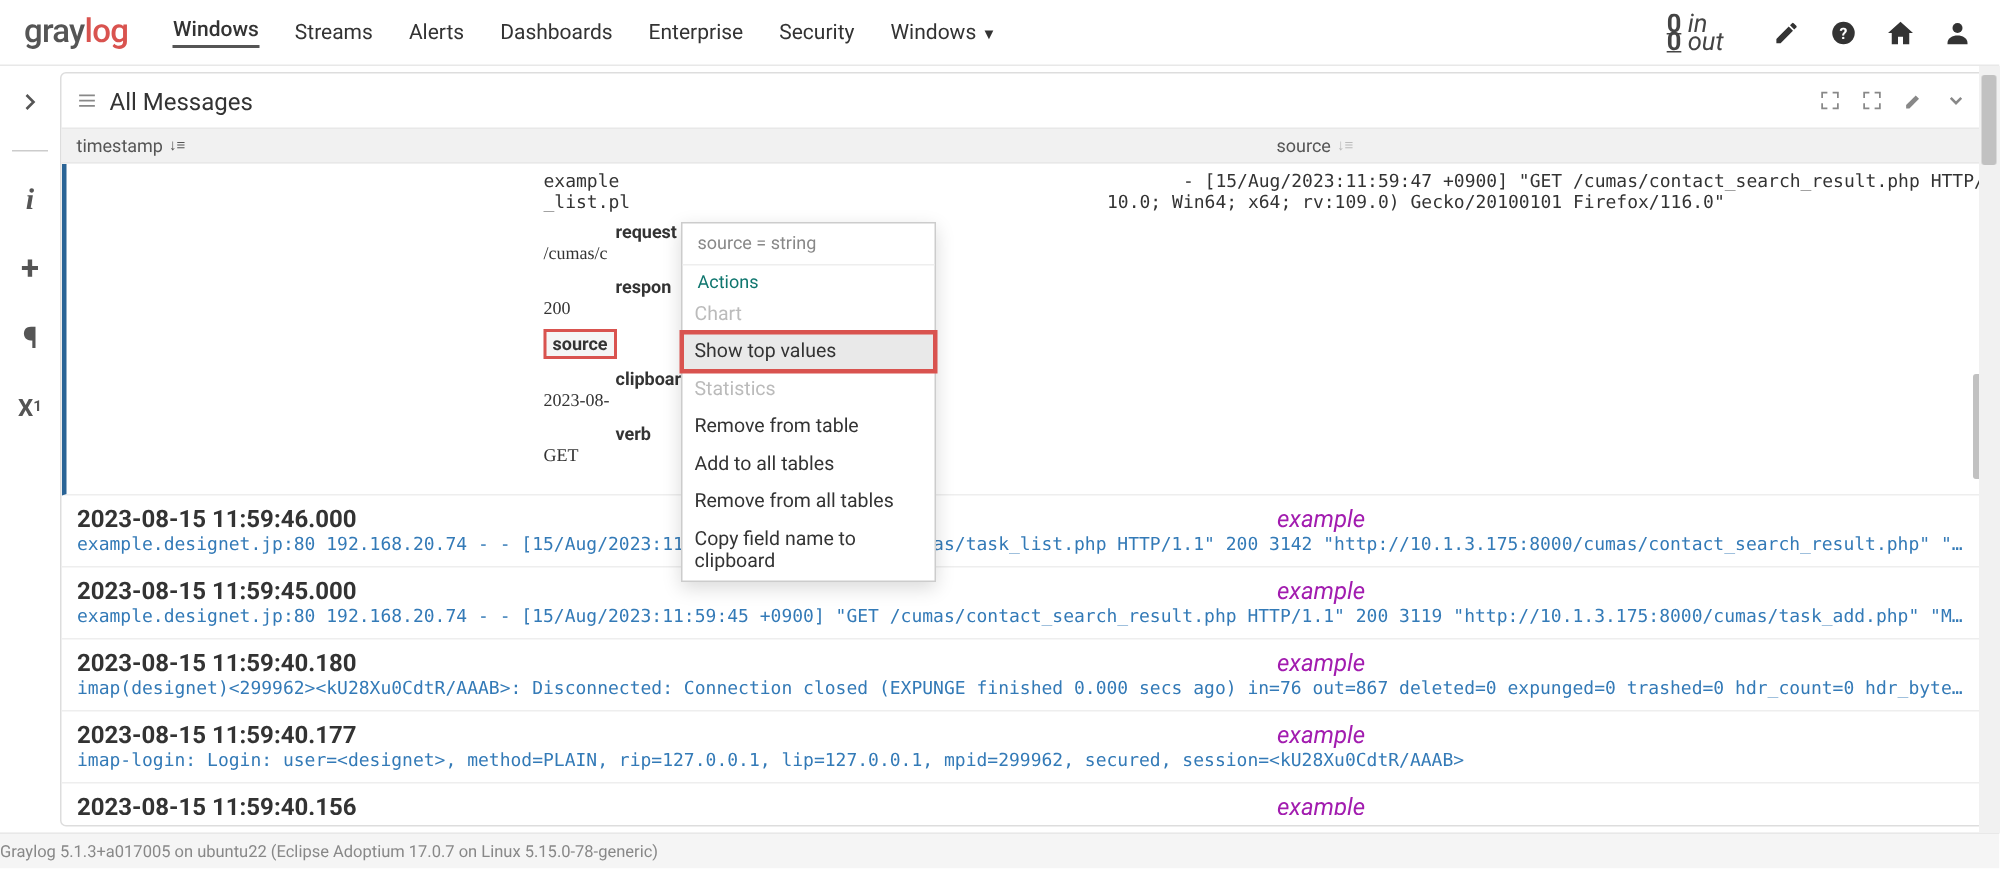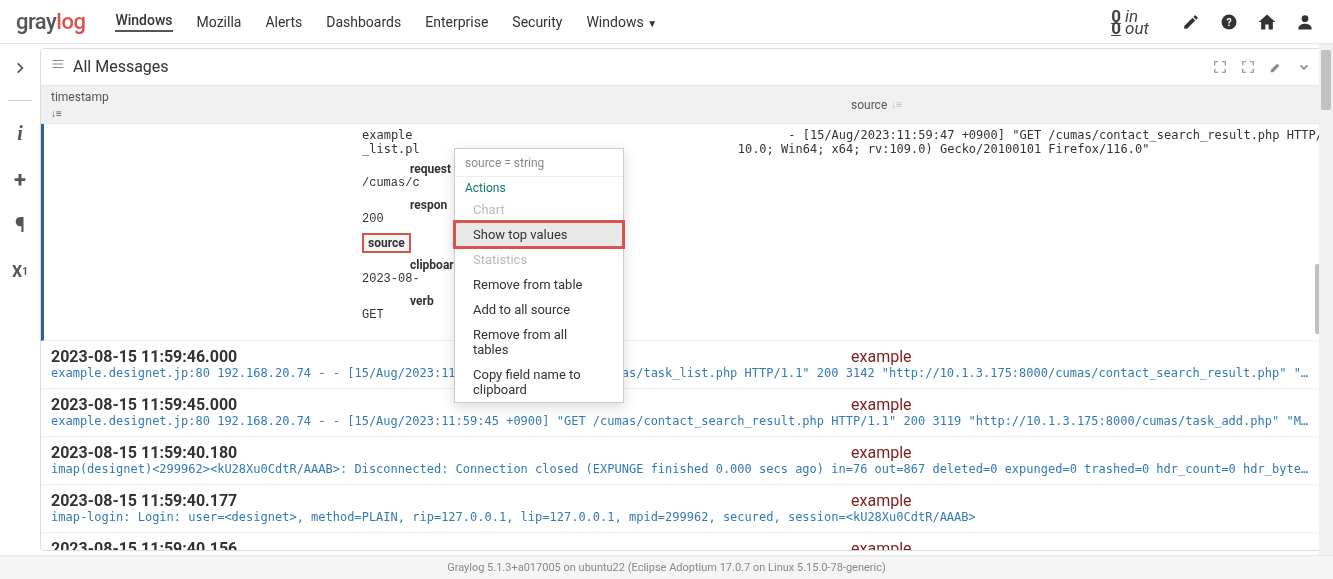--- a/index.html
+++ b/index.html
@@ -12,63 +12,63 @@
 .topnav .spacer{flex:1;}
 .topnav .counts{font-size:17px; line-height:12px; margin-right:16px; color:#444;}
 .topnav .counts .b{font-weight:bold; text-decoration:underline;}
 .topnav .counts .i{font-style:italic;}
 .topnav .icon-btn{ width:24px; height:24px; margin-left:14px; display:flex; align-items:center; justify-content:center; cursor:pointer; color:#333;}
 .main { display:flex; height:calc(100% - 44px - 24px); }
 .sidebar { width:40px; display:flex; flex-direction:column; align-items:center; padding-top:10px; gap:18px; border-right:0;}
 .sidebar .side-btn{ width:28px; height:28px; display:flex; align-items:center;justify-content:center; color:#555; cursor:pointer; font-weight:bold;}
 .sidebar hr{width:24px; border:none; border-top:1px solid #ccc;}
 .content{ flex:1; border:1px solid #ddd; margin:4px 8px 4px 0; border-radius:4px; position:relative; overflow:hidden;}
-.panel-hdr{ display:flex; padding:8px 10px; border-bottom:1px solid #e8e8e8;}
+.panel-hdr{ display:flex; align-items:center; padding:8px 10px; border-bottom:1px solid #e8e8e8;}
 .panel-hdr .ham{margin-right:8px; color:#888; cursor:pointer;}
 .panel-hdr .title{font-size:16px; color:#333;}
 .panel-hdr .spacer{flex:1;}
 .panel-hdr .pbtn{ width:20px; height:20px; margin-left:8px; color:#888; cursor:pointer; display:flex;align-items:center;justify-content:center;}
 .col-hdr{ background:#f1f1f1; display:flex; padding:4px 10px; font-size:12px; color:#555; border-bottom:1px solid #e8e8e8;}
-.col-hdr .ts{ width:800px; display:flex; gap:4px;flex-direction:column;}
+.col-hdr .ts{ width:800px; display:flex; align-items:center; gap:4px;}
 .col-hdr .src{ flex:1; display:flex; align-items:center; gap:4px;}
 .sort-ic{font-size:10px;}
 .rows{ height:calc(100% - 67px); overflow-y:auto; position:relative;}
 .expanded{ border-left:3px solid #2a6496; padding:4px 0 10px 8px; position:relative; background:#fff; border-bottom:1px solid #eee;}
 .expanded .truncline{ font-family:Menlo,Consolas,monospace; font-size:12px; color:#333; padding-left:310px; white-space:pre; overflow:hidden;}
 .fields{ padding-left:310px; padding-top:6px;}
 .fld{margin-bottom:8px;}
 .fld .k{font-size:12px; font-weight:bold; color:#333;padding-left:48px;}
-.fld .v{font-family:Liberation Mono, monospace; font-size:12px; color:#333;}
+.fld .v{font-family:Liberation Serif, serif; font-size:12px; color:#333;}
 .fld.hl .k{ border:2px solid #d9534f; padding:1px 4px; background:#f5f5f5;}
 .row{ padding:6px 10px 8px 10px; border-bottom:1px solid #eee;}
 .row .hdr{ display:flex; font-size:16px;}
 .row .hdr .ts{width:800px; font-weight:bold; color:#333;}
-.row .hdr .src{flex:1; color:#7f1d1d;}
+.row .hdr .src{flex:1; color:#a21caf;font-style:italic;}
 .row .msg{ font-family:Menlo,Consolas,monospace; font-size:12px; color:#337ab7; white-space:pre; overflow:hidden; text-overflow:ellipsis;}
 .ctxmenu{ position:absolute; left:413px; top:99px; width:170px; background:#fff; border:1px solid #ccc; box-shadow:0 4px 12px rgba(0,0,0,0.15); font-size:13px; z-index:50;}
 .ctxmenu .sect{ padding:6px 10px; border-bottom:1px solid #eee;}
 .ctxmenu .sect .st{color:#888; font-size:12px;}
 .ctxmenu .grp-lbl{ padding:4px 10px 2px; color:#0f766e; font-size:12px;}
-.ctxmenu .mi{ padding:5px 18px; cursor:pointer; color:#333;}
+.ctxmenu .mi{ padding:5px 8px; cursor:pointer; color:#333;}
 .ctxmenu .mi.dis{ color:#bbb; cursor:default;}
 .ctxmenu .mi.hl{ background:#e9e9e9; outline:3px solid #d9534f; outline-offset:-1px; position:relative; z-index:2;}
-.foot{ position:absolute; bottom:0; left:0; right:0; height:24px; background:#f5f5f5; border-top:1px solid #e8e8e8; font-size:11px; color:#888; display:flex; align-items:center; justify-content:center;}
+.foot{ position:absolute; bottom:0; left:0; right:0; height:24px; background:#f5f5f5; border-top:1px solid #e8e8e8; font-size:11px; color:#888; display:flex; align-items:center; justify-content:flex-start;}
 .vscroll{ position:absolute; right:0; top:44px; bottom:24px; width:14px; background:#f1f1f1;}
 .vscroll .thumb{ position:absolute; left:2px; right:2px; top:6px; height:60px; background:#c1c1c1; border-radius:2px;}
 .innerscroll{ position:absolute; right:0; top:0; width:10px; height:100%; }
 .innerscroll .ithumb{ position:absolute; left:1px; right:1px; top:140px; height:70px; background:#c1c1c1; border-radius:2px;}
 svg{display:block;}
 </style>
 </head>
 <body>
 
 <div class="topnav">
   <div class="logo"><span class="g1">gray</span><span class="g2">log</span></div>
   <div class="nav-item active">Windows</div>
-  <div class="nav-item">Mozilla</div>
+  <div class="nav-item">Streams</div>
   <div class="nav-item">Alerts</div>
   <div class="nav-item">Dashboards</div>
   <div class="nav-item">Enterprise</div>
   <div class="nav-item">Security</div>
   <div class="nav-item"><span>Windows</span> <span style="font-size:10px;">▼</span></div>
   <div class="spacer"></div>
   <div class="counts">
     <div><span class="b">0</span> <span class="i">in</span></div>
     <div><span class="b">0</span> <span class="i">out</span></div>
   </div>
@@ -219,21 +219,21 @@
         </div>
     </div>
 
     <div class="ctxmenu">
       <div class="sect"><span class="st">source = string</span></div>
       <div class="grp-lbl">Actions</div>
       <div class="mi dis">Chart</div>
       <div class="mi hl">Show top values</div>
       <div class="mi dis">Statistics</div>
       <div class="mi">Remove from table</div>
-      <div class="mi">Add to all source</div>
+      <div class="mi">Add to all tables</div>
       <div class="mi">Remove from all tables</div>
       <div class="mi">Copy field name to clipboard</div>
     </div>
   </div>
 </div>
 
 <div class="foot">
     <span>Graylog 5.1.3+a017005 on ubuntu22 (Eclipse Adoptium 17.0.7 on Linux 5.15.0-78-generic)</span>
   </div>
 

